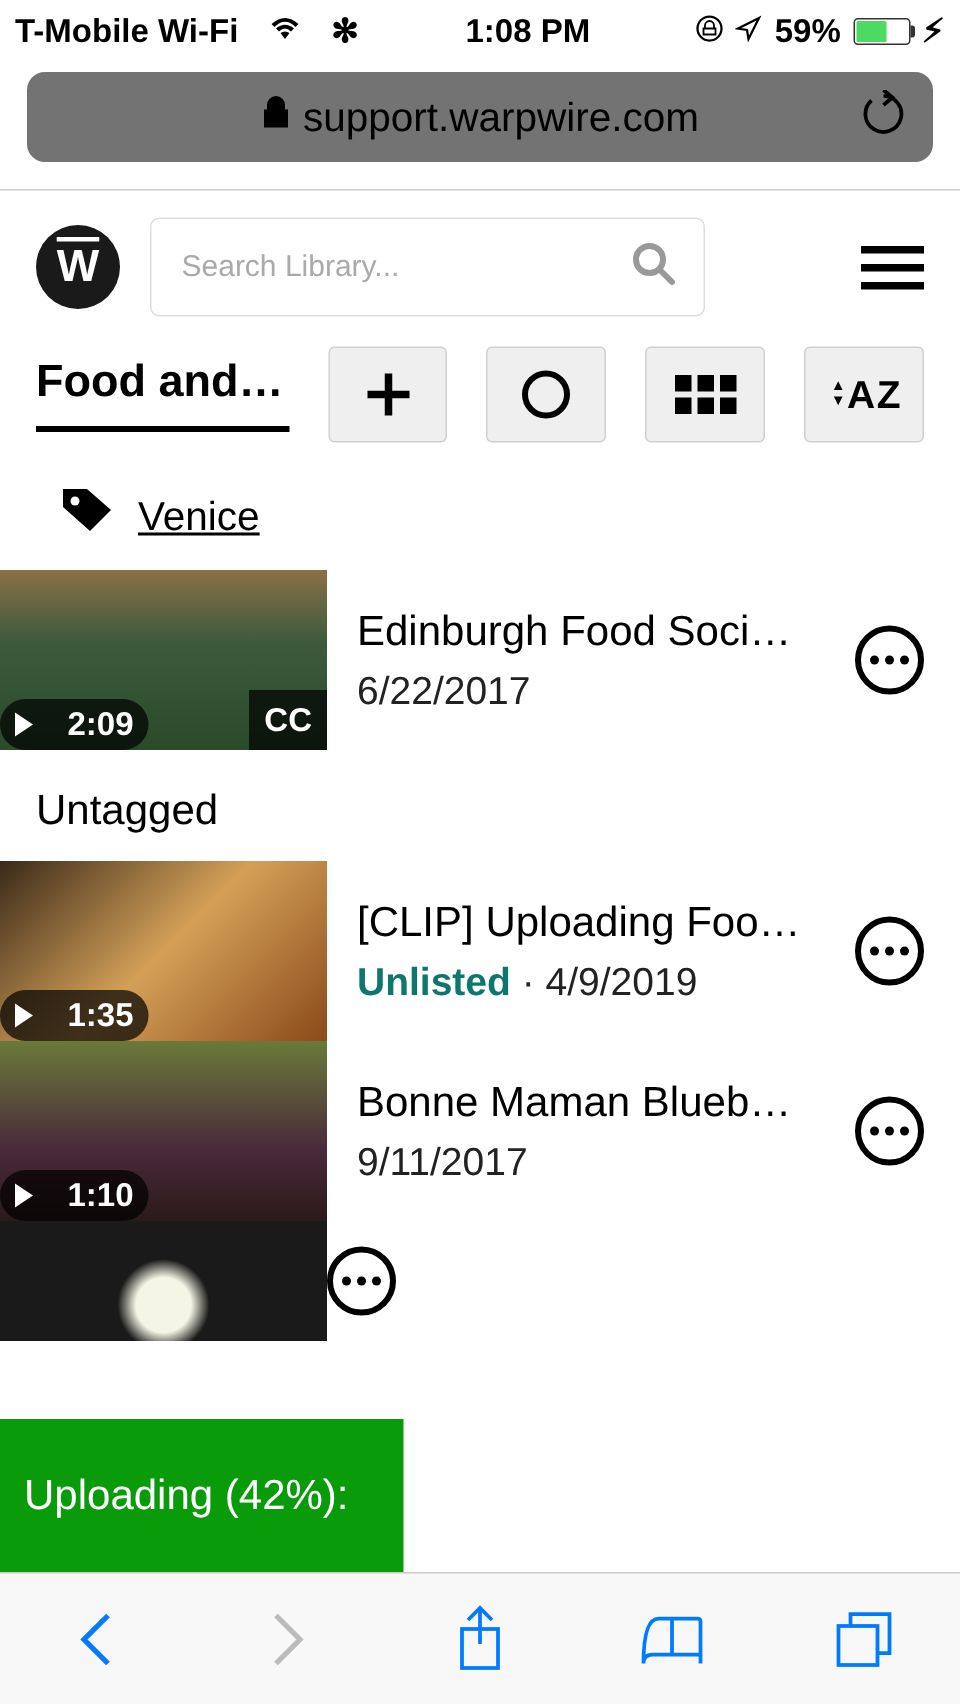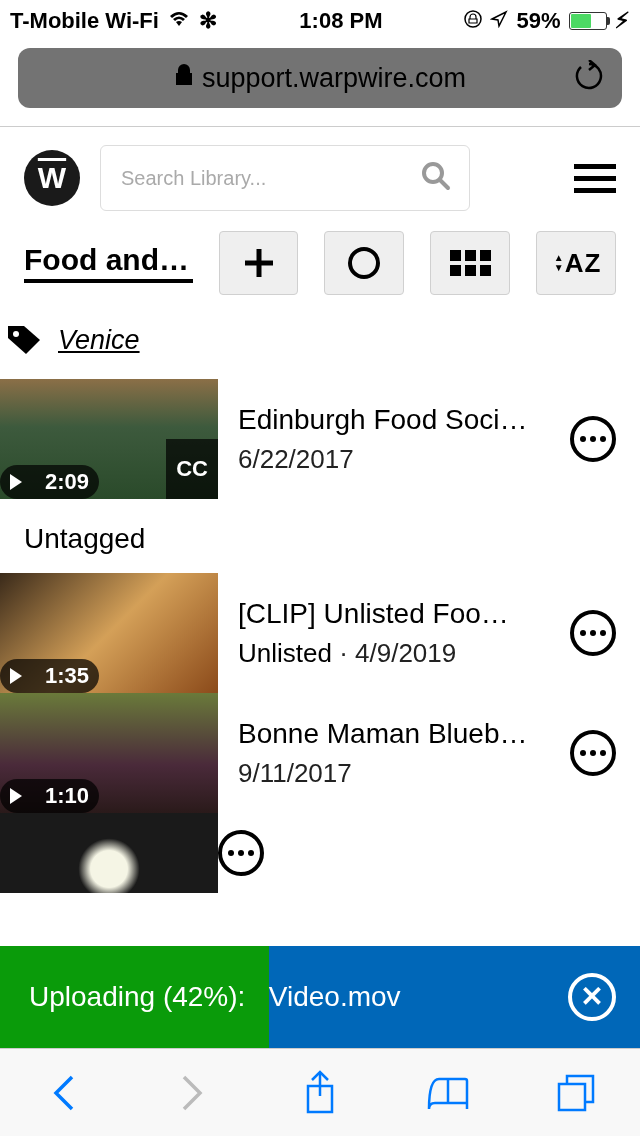--- a/index.html
+++ b/index.html
@@ -1,20 +1,20 @@
 <!DOCTYPE html>
 <html><head>
   <meta charset="utf-8">
   <style>
     * { margin: 0; padding: 0; box-sizing: border-box; }
     body { font-family: -apple-system, BlinkMacSystemFont, 'Helvetica Neue', sans-serif; width: 640px; height: 1136px; overflow: hidden; background: #fff; position: relative; }
     
     
     .status-bar { height: 42px; display: flex; justify-content: space-between; align-items: center; padding: 0 10px; font-size: 22px; font-weight: 600; }
-    .status-left { display: flex; align-items: center; gap: 9px; }
+    .status-left { display: flex; align-items: center; gap: 20px; }
     .status-right { display: flex; align-items: center; gap: 8px; }
     .battery-body { display: inline-flex; align-items: center; }
     .battery { width: 38px; height: 18px; border: 1.5px solid #333; border-radius: 3px; position: relative; display: inline-block; }
     .battery::after { content:''; position:absolute; right:-4px; top:4px; width:3px; height:8px; background:#333; border-radius:0 2px 2px 0; }
     .battery-fill { position:absolute; left:1px; top:1px; bottom:1px; width:58%; background:#4cd964; border-radius:1px; }
     
     
     .url-bar { background: #737373; margin: 6px 18px 0; border-radius: 12px; height: 60px; display: flex; align-items: center; justify-content: center; position: relative; }
     .url-text { font-size: 27px; color: #000; display: flex; align-items: center; gap: 8px; }
     .reload-icon { position: absolute; right: 18px; }
@@ -25,57 +25,57 @@
     .logo-circle { width: 56px; height: 56px; background: #1a1a1a; border-radius: 50%; display: flex; align-items: center; justify-content: center; color: #fff; font-weight: bold; font-size: 30px; }
     .search-box { flex: 1; max-width: 370px; border: 1px solid #ddd; border-radius: 6px; height: 66px; display: flex; align-items: center; padding: 0 20px; position: relative; }
     .search-box input { border: none; outline: none; font-size: 20px; width: 100%; color: #333; background: transparent; }
     .search-box input::placeholder { color: #aaa; }
     .search-icon-wrap { position: absolute; right: 18px; color: #999; }
     .hamburger { margin-left: auto; display: flex; flex-direction: column; gap: 7px; }
     .hamburger span { width: 42px; height: 5px; background: #000; }
     
     
     .cat-row { display: flex; align-items: center; padding: 0 24px; gap: 26px; }
-    .cat-title { font-size: 30px; font-weight: 700; border-bottom: 4px solid #000; padding-bottom: 2px; white-space: nowrap; overflow: hidden; text-overflow: ellipsis; max-width: 186px; }
+    .cat-title { font-size: 30px; font-weight: 700; border-bottom: 4px solid #000; padding-bottom: 12px; white-space: nowrap; overflow: hidden; text-overflow: ellipsis; max-width: 186px; }
     .icon-btn { width: 82px; height: 64px; background: #efefef; border: 1px solid #d0d0d0; border-radius: 4px; display: flex; align-items: center; justify-content: center; cursor: pointer; }
     .circle-ring { width: 32px; height: 32px; border: 4px solid #000; border-radius: 50%; }
     .grid-dots { display: grid; grid-template-columns: repeat(3,11px); grid-template-rows: repeat(2,11px); gap: 4px; }
     .grid-dots span { background: #000; }
     .sort-az { font-size: 26px; font-weight: 700; position: relative; display: flex; align-items: center; }
     .sort-arrows { display: flex; flex-direction: column; margin-left: 2px; font-size: 10px; line-height: 10px; }
     
     
-    .tag-row { display: flex; align-items: flex-start; gap: 16px; padding: 30px 6px 20px; font-style: italic; }
+    .tag-row { display: flex; align-items: flex-end; gap: 16px; padding: 30px 40px 20px; }
     .tag-text { font-size: 27px; text-decoration: underline; }
     
     
     .video-item { display: flex; align-items: center; height: 120px; position: relative; }
     .thumb { width: 218px; height: 120px; background: #333; position: relative; overflow: hidden; flex-shrink: 0; }
     .thumb-duration { position: absolute; bottom: 0; left: 0; background: rgba(0,0,0,0.7); color: #fff; font-size: 22px; font-weight: 600; padding: 4px 10px; display: flex; align-items: center; gap: 23px; border-radius: 17px; }
-    .thumb-cc { position: absolute; bottom: 0; right: 0; background: rgba(0,0,0,0.7); color: #fff; font-size: 22px; font-weight: 700; padding: 17px 10px; margin-top: 26px; }
+    .thumb-cc { position: absolute; bottom: 0; right: 0; background: rgba(0,0,0,0.7); color: #fff; font-size: 22px; font-weight: 700; padding: 7px 10px; margin-top: 26px; }
     .play-triangle { width: 0; height: 0; border-left: 12px solid #fff; border-top: 8px solid transparent; border-bottom: 8px solid transparent; }
     .video-info { flex: 1; padding: 0 20px; overflow: hidden; }
     .video-title { font-size: 28px; white-space: nowrap; overflow: hidden; text-overflow: ellipsis; margin-bottom: 8px; }
     .video-meta { font-size: 26px; color: #222; }
-    .unlisted { color: #000000; font-weight: 400; }
+    .unlisted { color: #0f766e; font-weight: 700; }
     .more-btn { width: 46px; height: 46px; border: 4px solid #000; border-radius: 50%; display: flex; align-items: center; justify-content: center; margin-right: 24px; flex-shrink: 0; cursor: pointer; }
     .more-dots { display: flex; gap: 4px; }
     .more-dots span { width: 6px; height: 6px; background: #000; border-radius: 50%; }
     
     .section-label { font-size: 28px; padding: 24px 24px 18px; }
     
     
     .thumb1 { background: linear-gradient(to bottom, #8b6f47 0%, #3d5a3d 40%, #2a4a2a 100%); }
     .thumb2 { background: linear-gradient(135deg, #3a2a1a 0%, #d4a058 50%, #8b4a1a 100%); text-align: right; }
     .thumb3 { background: linear-gradient(to bottom, #6a7a3a 0%, #4a2a3a 60%, #2a1a1a 100%); }
     .thumb4 { background: radial-gradient(circle at 50% 70%, #f5f5e5 15%, #1a1a1a 25%); }
     
     
     .upload-bar { position: absolute; bottom: 88px; left: 0; right: 0; height: 102px; display: flex; align-items: center; }
-    .upload-green { background: #0a9b0a; height: 100%; width: 42%; display: flex; align-items: center; padding-left: 29px; text-align: center; }
+    .upload-green { background: #0a9b0a; height: 100%; width: 42%; display: flex; align-items: center; padding-left: 16px; text-align: center; }
     .upload-blue { background: #0067b8; height: 100%; flex: 1; display: flex; align-items: center; position: relative; padding-left: 0; }
     .upload-text { color: #fff; font-size: 28px; white-space: nowrap; }
     .upload-close { position: absolute; right: 24px; width: 48px; height: 48px; border: 4px solid #fff; border-radius: 50%; display: flex; align-items: center; justify-content: center; cursor: pointer; }
     .upload-close-x { color: #fff; font-size: 28px; font-weight: bold; line-height: 1; }
     
     
     .safari-bar { position: absolute; bottom: 0; left: 0; right: 0; height: 88px; background: #f8f8f8; border-top: 1px solid #ccc; display: flex; align-items: center; justify-content: space-around; }
     .safari-btn { width: 80px; height: 60px; display: flex; align-items: center; justify-content: center; color: #007aff; cursor: pointer; }
     .safari-btn.disabled { color: #bbb; }
   </style>
@@ -219,21 +219,21 @@
 <div class="section-label">Untagged</div>
 
 <div class="video-item">
   <div class="thumb thumb2">
     <div class="thumb-duration">
       <span class="play-triangle"></span>
       <span>1:35</span>
     </div>
   </div>
   <div class="video-info">
-    <div class="video-title">[CLIP] Unlisted Foo…</div>
+    <div class="video-title">[CLIP] Uploading Foo…</div>
     <div class="video-meta">
       <span class="unlisted">Unlisted</span> · <span>4/9/2019</span>
     </div>
   </div>
   <div class="more-btn">
     <div class="more-dots">
         <span></span>
         <span></span>
         <span></span>
       </div>
@@ -268,26 +268,20 @@
         <span></span>
         <span></span>
       </div>
   </div>
 </div>
 
 <div class="upload-bar">
   <div class="upload-green">
     <span class="upload-text">Uploading (42%): </span>
   </div>
-  <div class="upload-blue">
-    <span class="upload-text">Video.mov</span>
-    <div class="upload-close">
-      <span class="upload-close-x">✕</span>
-    </div>
-  </div>
 </div>
 
 <div class="safari-bar">
   <div class="safari-btn">
     <svg width="24" height="40" viewBox="0 0 24 40">
         <polyline points="20,4 4,20 20,36" fill="none" stroke="#007aff" stroke-width="3.5"></polyline>
       </svg>
   </div>
   <div class="safari-btn disabled">
     <svg width="24" height="40" viewBox="0 0 24 40">

